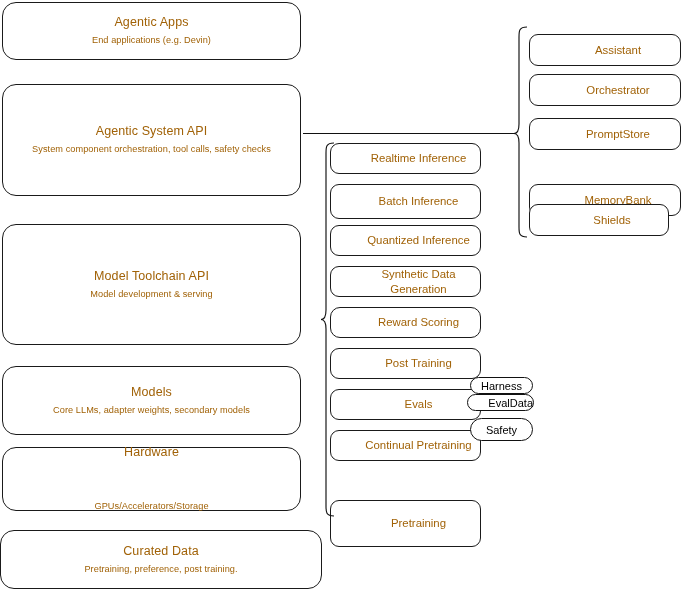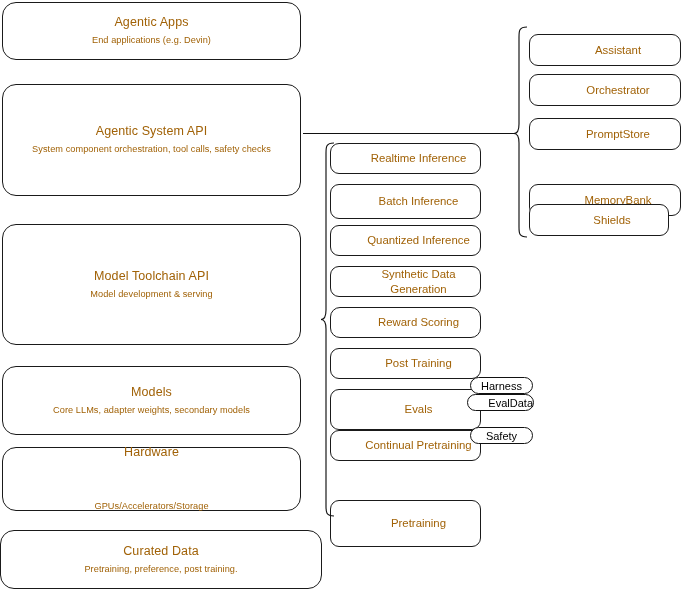--- a/index.html
+++ b/index.html
@@ -153,37 +153,37 @@
   </div>
   <div class="box item-box" style="left:330px; top:266px; width:151px; height:31px;">
     <span>Synthetic Data Generation</span>
   </div>
   <div class="box item-box" style="left:330px; top:307px; width:151px; height:31px;border-radius:10px;">
     <span>Reward Scoring</span>
   </div>
   <div class="box item-box" style="left:330px; top:348px; width:151px; height:31px;">
     <span>Post Training</span>
   </div>
-  <div class="box item-box" style="left:330px; top:389px; width:151px; height:41px;">
+  <div class="box item-box" style="left:330px; top:389px; width:151px; height:31px;">
     <span>Evals</span>
   </div>
   <div class="box item-box" style="left:330px; top:430px; width:151px; height:31px;">
     <span>Continual Pretraining</span>
   </div>
   <div class="box item-box" style="left:330px; top:470px; width:151px; height:47px;margin-top:30px;">
     <span>Pretraining</span>
   </div>
 
   <div class="pill" style="left:470px; top:377px; width:63px; height:17px;">
     <span>Harness</span>
   </div>
   <div class="pill" style="left:467px; top:394px; width:67px; height:17px;justify-content:flex-end;">
     <span>EvalData</span>
   </div>
-  <div class="pill" style="left:470px; top:427px; width:63px; height:17px;justify-content:center;">
+  <div class="pill" style="left:470px; top:418px; width:63px; height:23px;justify-content:center;">
     <span>Safety</span>
   </div>
 
   <div class="box item-box" style="left:529px; top:34px; width:152px; height:32px;">
     <span>Assistant</span>
   </div>
   <div class="box item-box" style="left:529px; top:74px; width:152px; height:32px;">
     <span>Orchestrator</span>
   </div>
   <div class="box item-box" style="left:529px; top:118px; width:152px; height:32px;">

